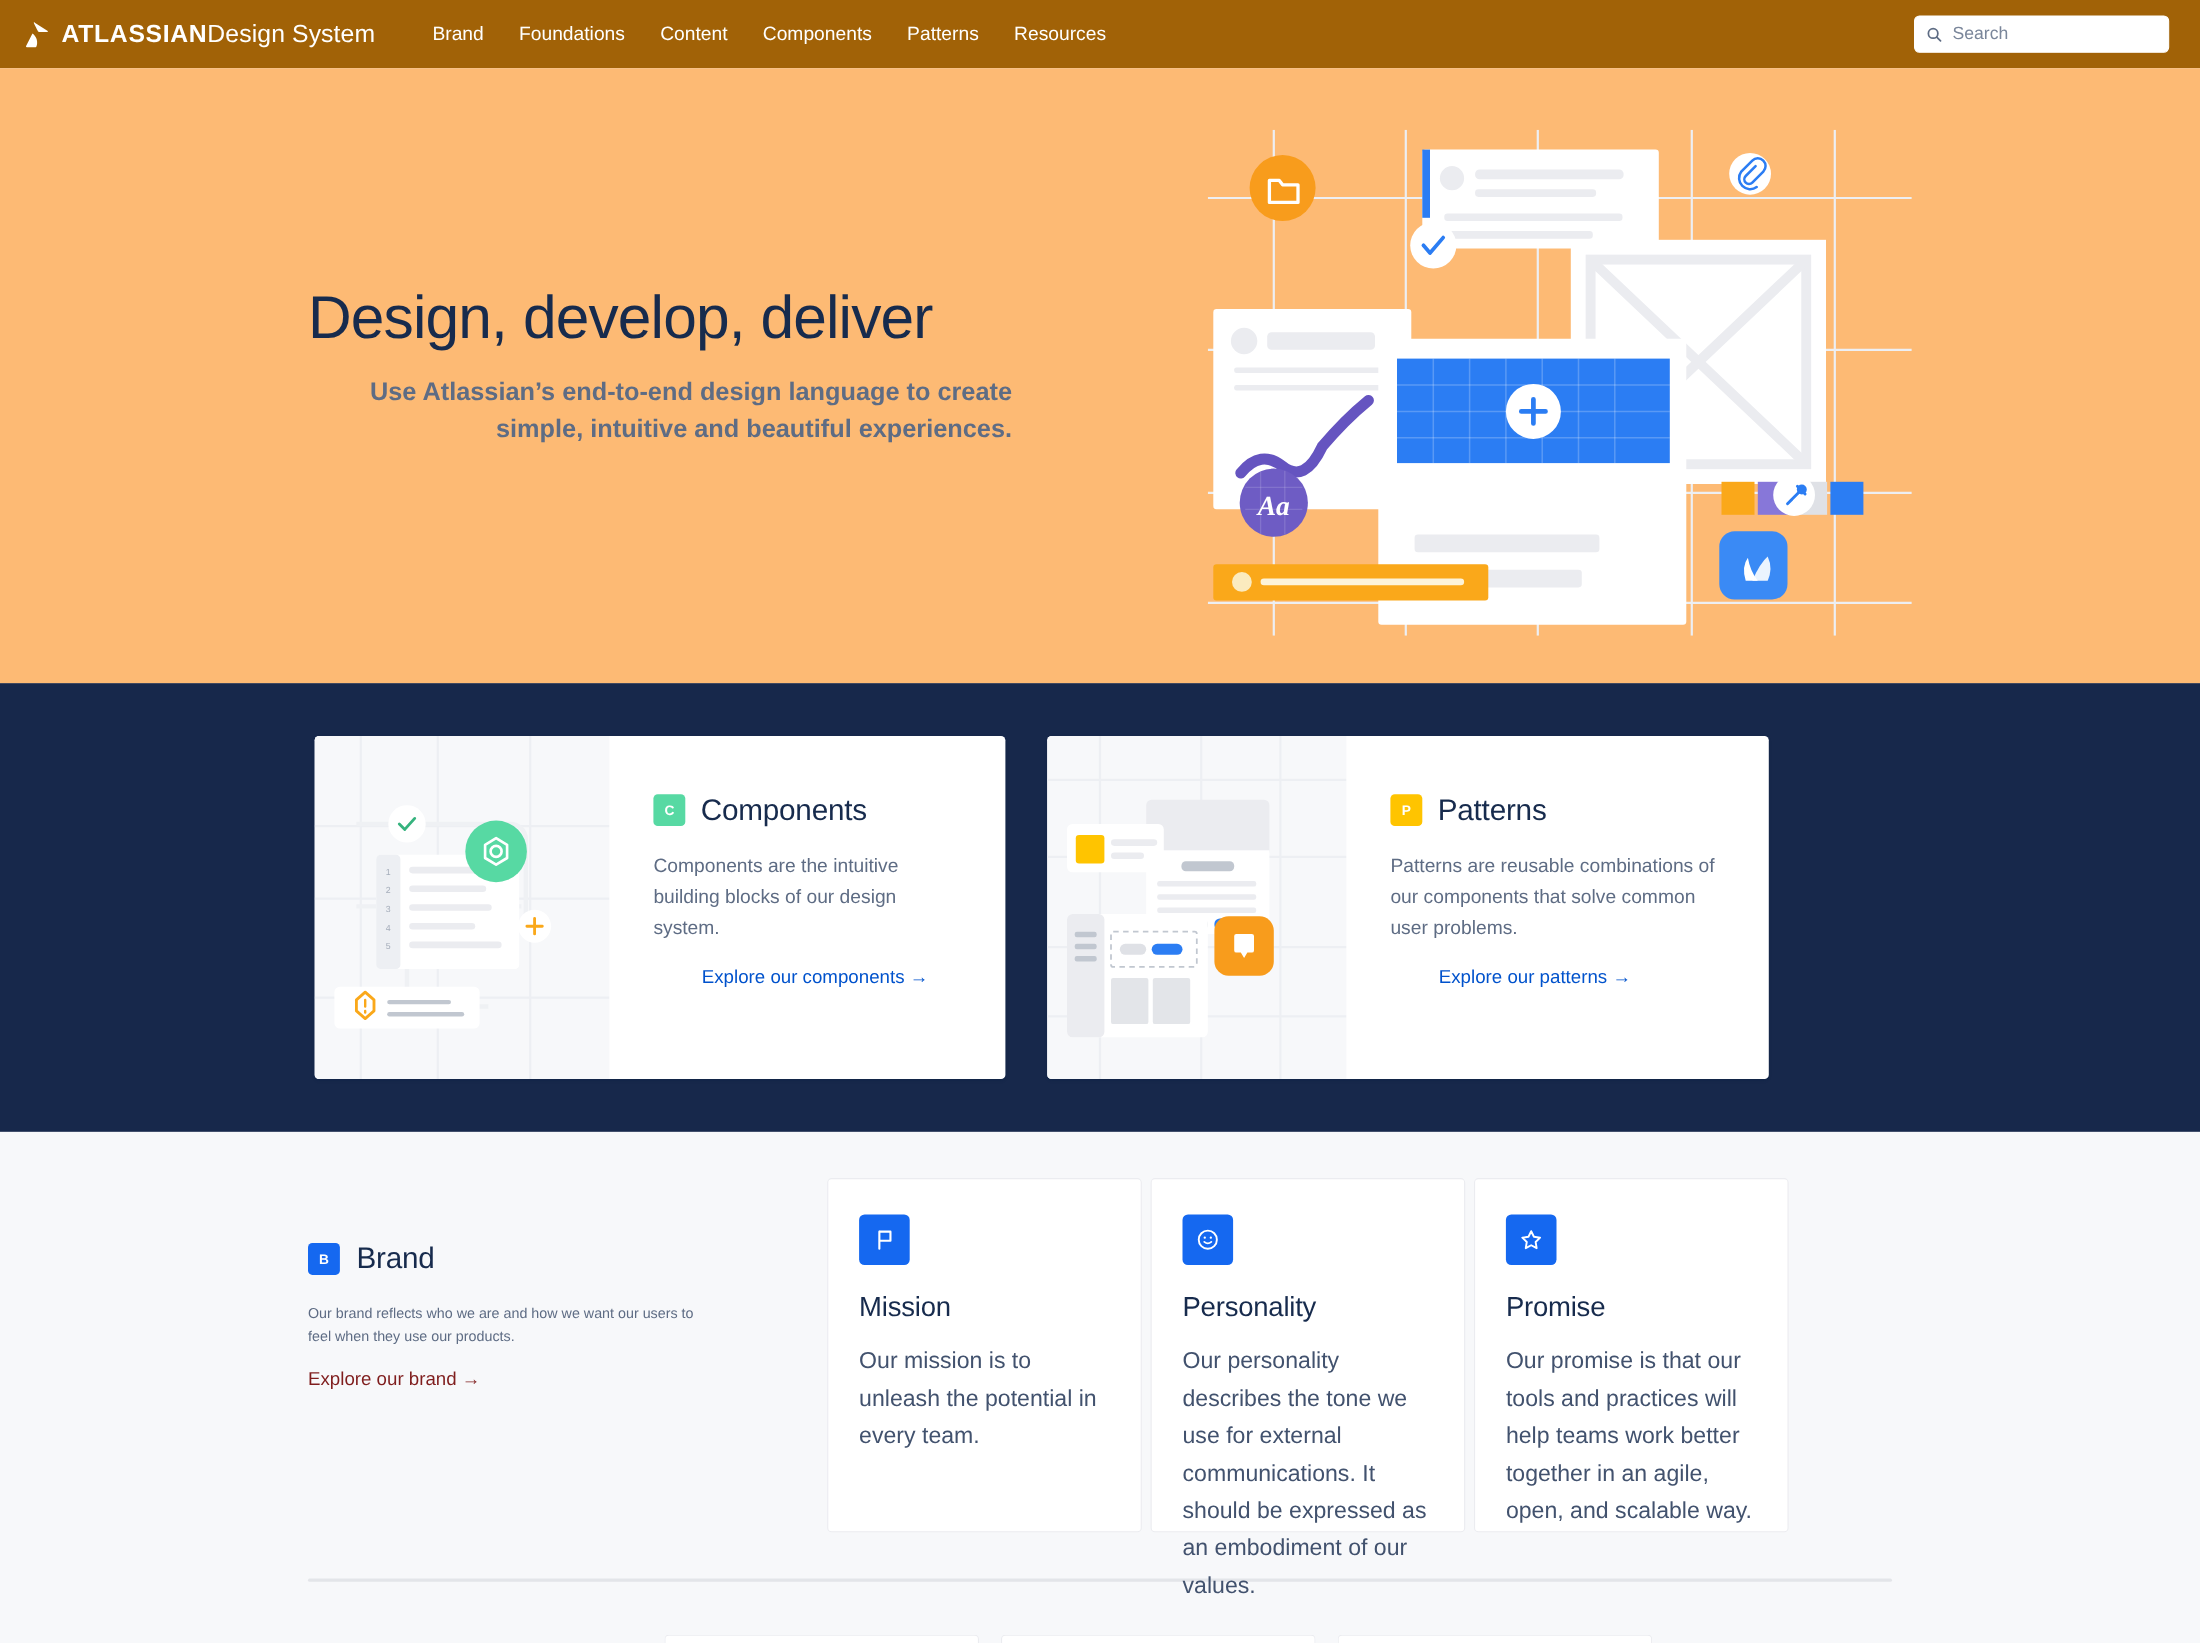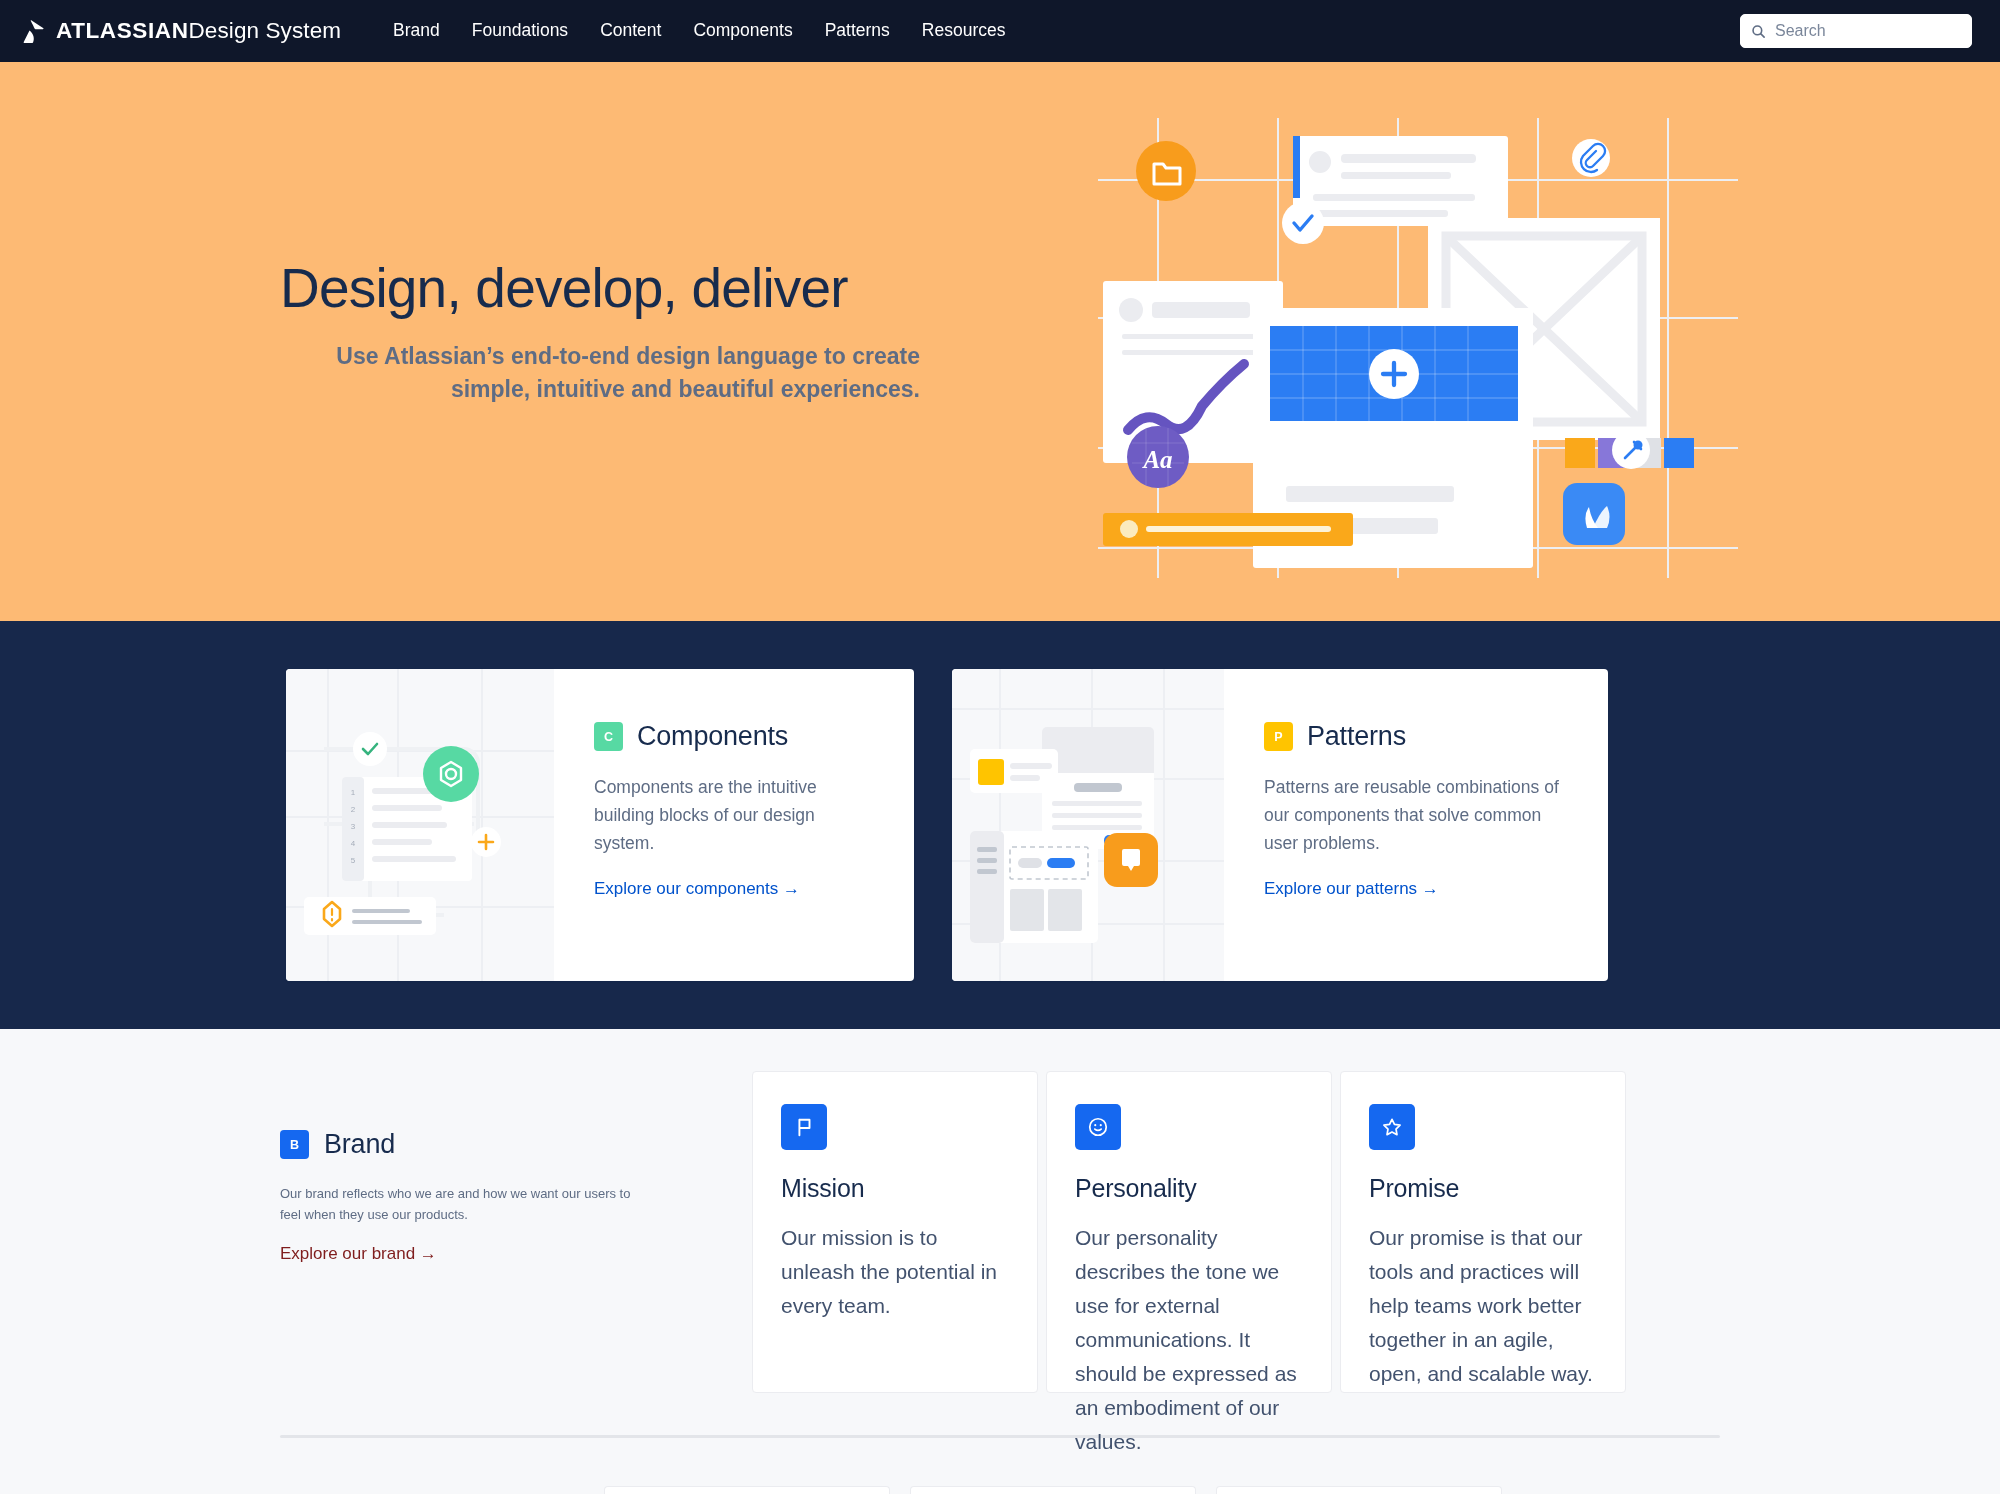--- a/index.html
+++ b/index.html
@@ -8,21 +8,21 @@
     overflow: hidden;
     background: #f7f8fa;
     font-family: "Liberation Sans", sans-serif;
     -webkit-font-smoothing: antialiased;
   }
 
   
   .topbar {
     position: relative;
     height: 62px;
-    background: #0f172a;
+    background: #a16207;
     display: flex;
     align-items: center;
     padding: 0 28px 0 22px;
   }
   .brand-lockup { display: flex; align-items: center; gap: 9px; }
   .logo-mark { width: 25px; height: 25px; display: block; }
   .brand-text {
     color: #ffffff;
     font-size: 22.5px;
     letter-spacing: .1px;
@@ -165,20 +165,21 @@
   }
   .feature-card.components .fc-desc { max-width: 255px; }
   .feature-card.patterns  .fc-desc { max-width: 310px; }
   .fc-link {
     display: inline-block;
     margin-top: 22px;
     font-size: 17px;
     color: #0052CC;
     text-decoration: none;
     cursor: pointer;
+    margin-left: 44px;
   }
 
   
   .values {
     background: #f7f8fa;
     padding-top: 42px;
   }
   .values-inner {
     width: 1440px;
     margin: 0 auto;

